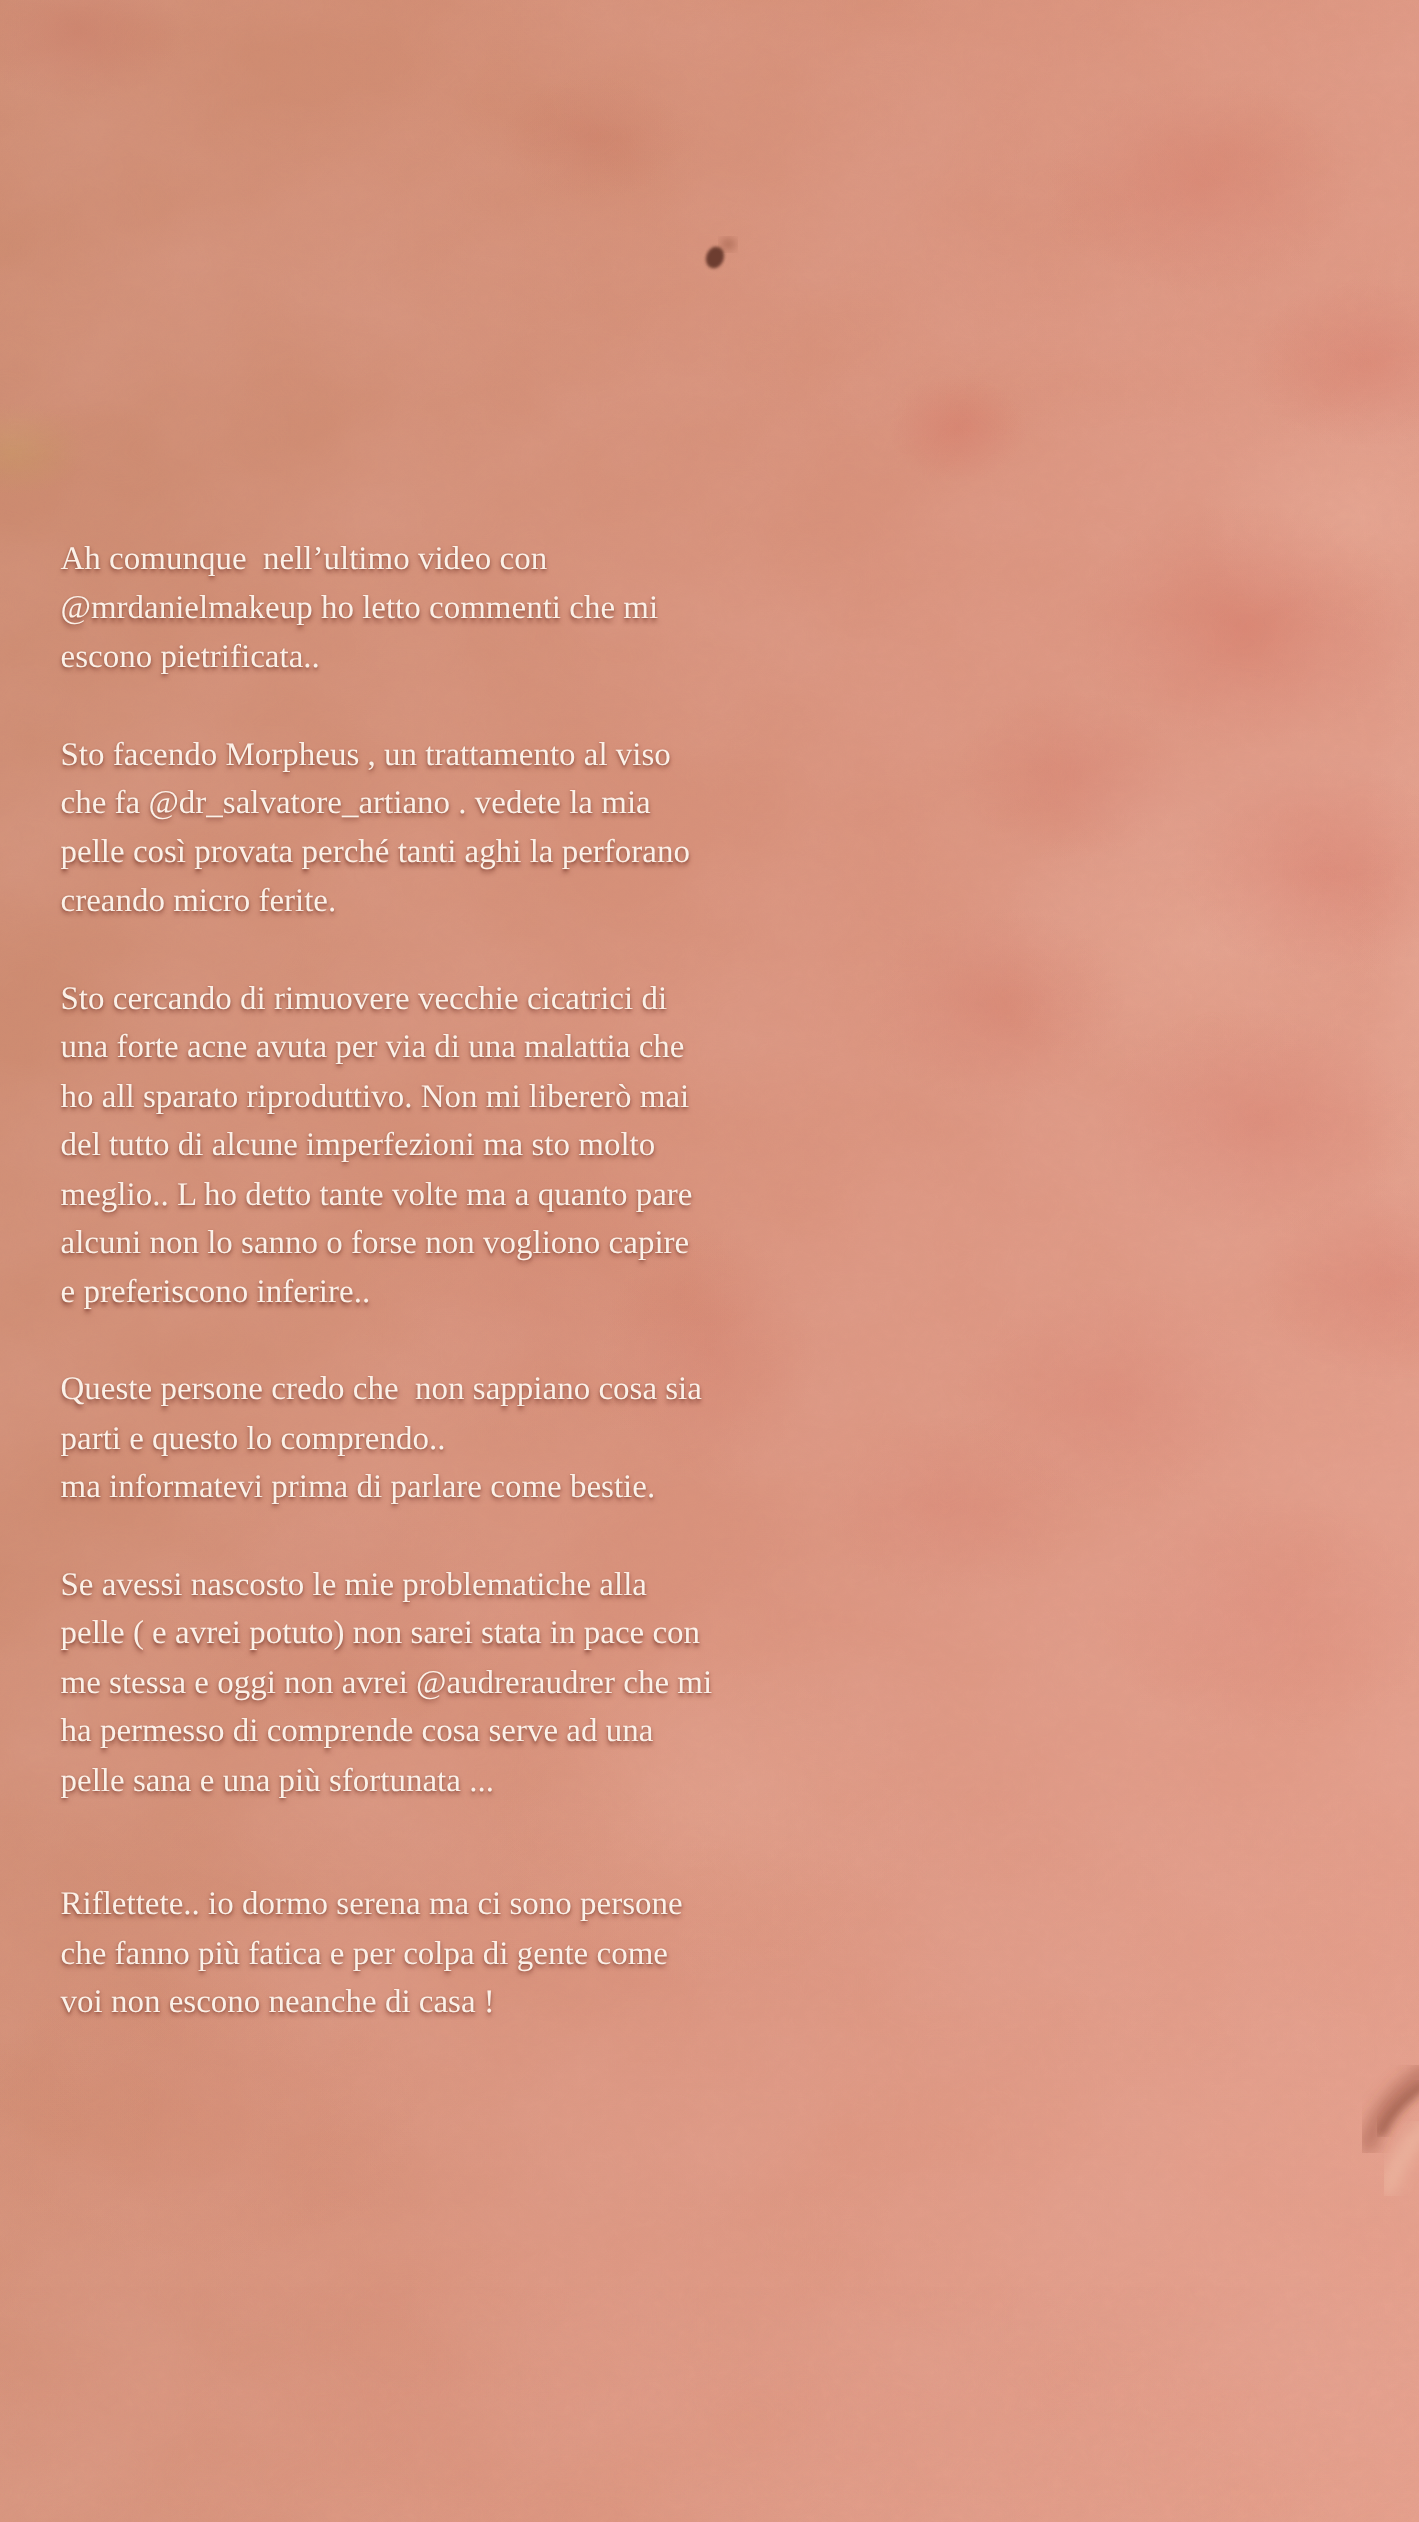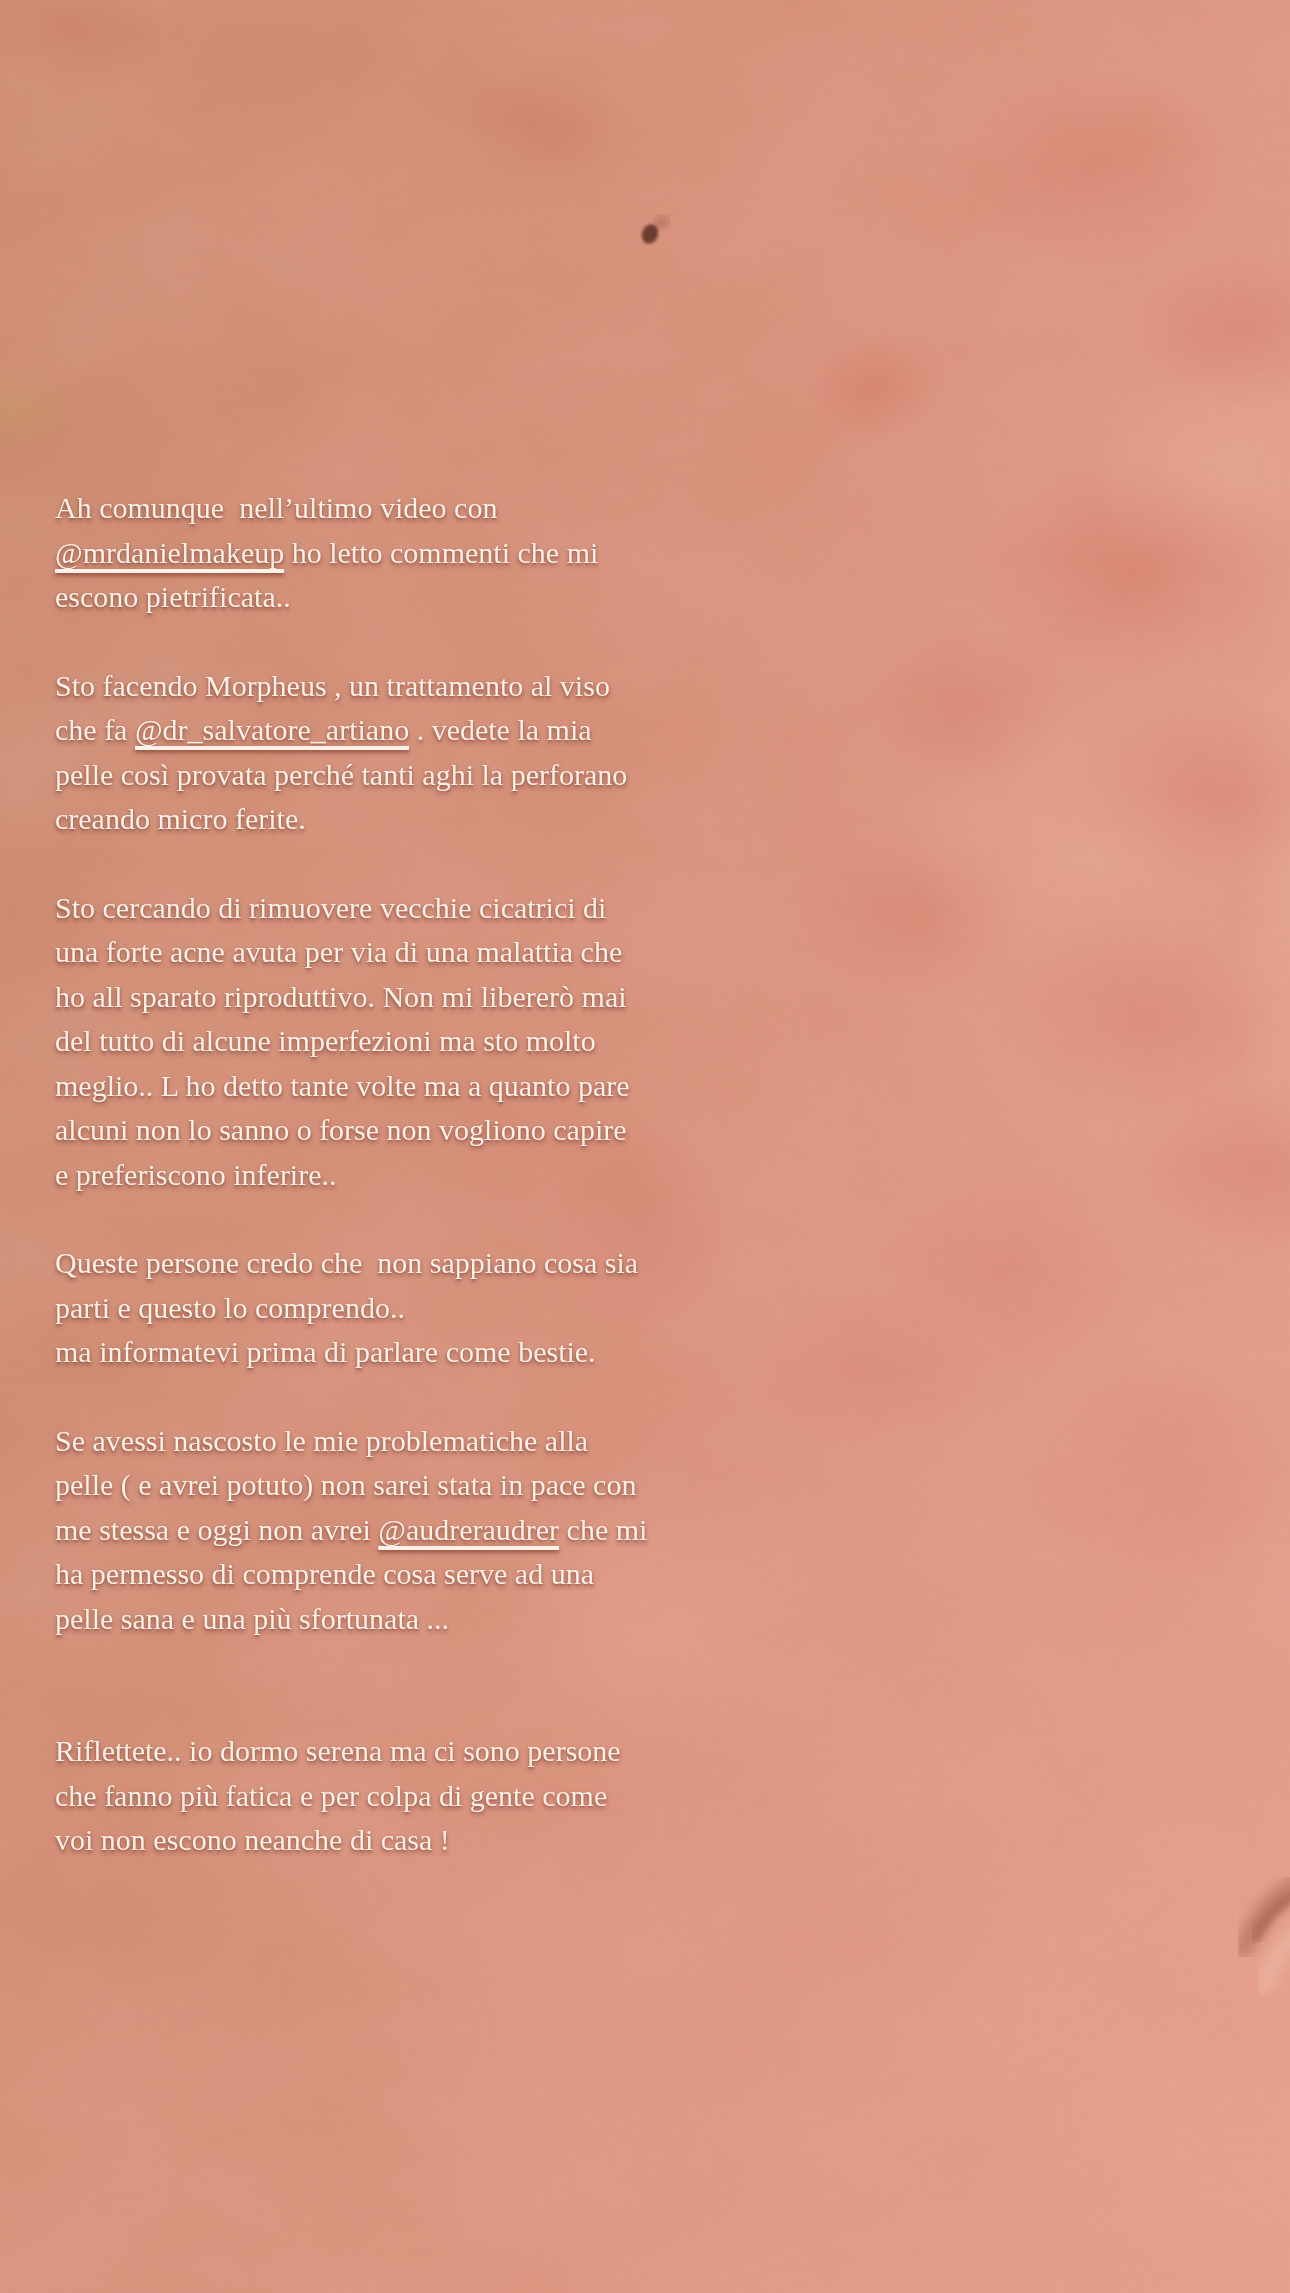--- a/index.html
+++ b/index.html
@@ -55,24 +55,23 @@
   
   .text-overlay {
     position: absolute;
     left: 55px;
     top: 486px;
     font-size: 30px;
     line-height: 44.5px;
     text-shadow: 0 3px 4px rgba(112,48,36,0.55), 0 1px 2px rgba(112,48,36,0.35);
   }
   .para { margin: 0 0 44px 0; }
-  .para:nth-child(6) { margin-top: 88px; }
+  .para:nth-child(6) { margin-top: 68px; }
   .line { white-space: pre; }
   .mention {
-    text-decoration: underline;
     text-decoration-thickness: 3.5px;
     text-underline-offset: 6px;
     text-decoration-skip-ink: none;
     cursor: pointer;
   }
 </style>
 </head>
 <body>
 
 <div class="stage">

